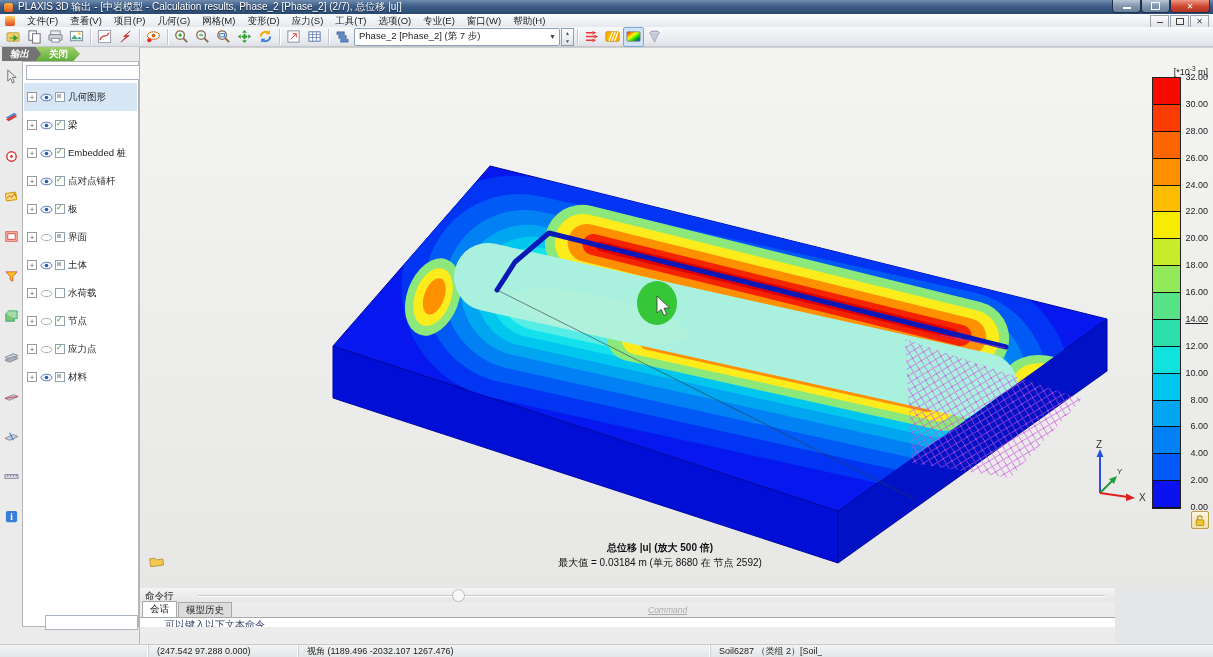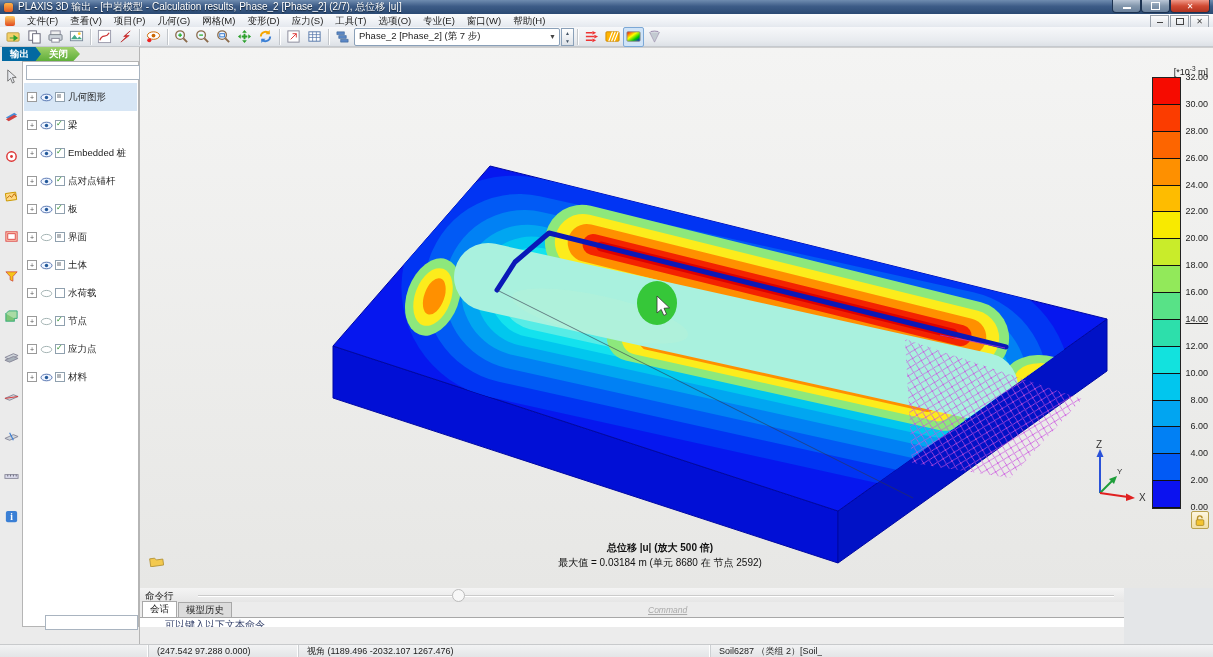--- a/index.html
+++ b/index.html
@@ -39,21 +39,21 @@
   .tsep{width:1px;height:16px;background:#c2c6cb;margin:0 3px;box-shadow:1px 0 0 #fff;}
   .phase-combo{width:196px;height:16px;background:#fff;border:1px solid #8aa0b8;border-radius:2px;
     font-size:9.5px;display:flex;align-items:center;padding:0 4px;margin:0 1px;position:relative;color:#222;}
   .phase-combo .arrow{position:absolute;right:3px;font-size:7px;color:#444;}
   .spinner{width:11px;height:16px;border:1px solid #8aa0b8;background:linear-gradient(#fff,#dde2e8);
     display:flex;flex-direction:column;align-items:center;justify-content:space-around;font-size:5px;color:#456;}
   
   .leftpanel{position:absolute;left:0;top:47px;width:140px;height:597px;background:#ebebeb;border-right:1px solid #b5b5b5;box-sizing:border-box;}
   .ptabs{position:absolute;left:2px;top:0;height:14px;display:flex;}
   .ptab{height:14px;line-height:14px;color:#fff;font-size:9.5px;font-weight:bold;padding:0 12px 0 8px;}
-  .ptab.out{background:#0369a1;clip-path:polygon(0 0,86% 0,100% 50%,86% 100%,0 100%);z-index:2;}
+  .ptab.out{background:#737373;clip-path:polygon(0 0,86% 0,100% 50%,86% 100%,0 100%);z-index:2;font-style:italic;}
   .ptab.close{background:linear-gradient(#9ed06a,#5fae3a);clip-path:polygon(0 0,86% 0,100% 50%,86% 100%,0 100%,14% 50%);margin-left:-8px;padding-left:16px;z-index:1;}
   .toolstrip{position:absolute;left:0;top:16px;width:22px;bottom:0;display:flex;flex-direction:column;align-items:center;gap:22px;padding-top:4px;}
   .tool{width:18px;height:18px;display:flex;align-items:center;justify-content:center;}
   .treewrap{position:absolute;left:22px;top:14px;width:117px;height:566px;background:#fff;border:1px solid #b5b5b5;box-sizing:border-box;}
   .filterbox{position:absolute;left:3px;top:3px;width:108px;height:13px;border:1px solid #a9b4c0;background:#fff;font-size:9px;padding:0 2px;}
   .tree{position:absolute;left:1px;top:21px;right:1px;font-size:9.5px;color:#222;}
   .trow{display:flex;align-items:center;height:28px;white-space:nowrap;padding-left:3px;}
   .trow.selrow{background:#d7e6f5;}
   .expando{width:8px;height:8px;border:1px solid #9a9a9a;background:#fff;display:inline-flex;align-items:center;justify-content:center;
      font-size:7px;line-height:7px;color:#555;margin-right:3px;flex:none;}
@@ -73,21 +73,21 @@
   
   .legend{position:absolute;left:1008px;top:17px;width:62px;height:470px;font-size:9px;color:#222;}
   .legend .unit{position:absolute;right:2px;top:0;white-space:nowrap;}
   .legend .unit sup{font-size:6.5px;}
   .lbar{position:absolute;left:4px;top:12px;width:27px;height:430px;border:1px solid #222;box-sizing:content-box;}
   .lband{width:27px;border-bottom:1px solid #111;box-sizing:border-box;}
   .ltick{position:absolute;right:2px;width:34px;text-align:right;}
   .lockbtn{position:absolute;right:1px;top:446px;width:16px;height:16px;border:1px solid #b9a14e;border-radius:2px;
     background:linear-gradient(#fdf6e0,#f0dfa6);display:flex;align-items:center;justify-content:center;}
   
-  .cmdpanel{position:absolute;left:140px;top:588px;width:975px;height:56px;background:#ececec;font-size:9.5px;color:#222;padding-left:9px;}
+  .cmdpanel{position:absolute;left:140px;top:588px;width:975px;height:56px;background:#ececec;font-size:9.5px;color:#222;}
   .cmdhead{position:absolute;left:0;top:0;width:100%;height:14px;background:linear-gradient(#f4f4f4,#e6e6e6);}
   .cmdhead .htext{position:absolute;left:5px;top:2px;}
   .cmdhead .hline{position:absolute;left:58px;right:10px;top:7px;height:1px;background:#cbcbcb;box-shadow:0 1px 0 #fff;}
   .cmdhead .knob{position:absolute;left:312px;top:1px;width:11px;height:11px;border:1px solid #bbb;border-radius:50%;background:#f7f7f7;}
   .cmdtabs{position:absolute;left:2px;top:14px;height:15px;display:flex;align-items:flex-end;}
   .ctab{padding:1px 7px;border:1px solid #a8a8a8;border-bottom:none;background:#dcdcdc;margin-right:1px;height:12px;line-height:12px;}
   .ctab.active{background:#fff;height:13px;}
   .faintcmd{position:absolute;left:508px;top:17px;font-size:8.5px;color:#aaa;font-style:italic;text-decoration:underline;}
   .sessionbody{position:absolute;left:0;top:29px;width:100%;height:9px;background:#fff;border-top:1px solid #a8a8a8;overflow:hidden;}
   .sessionbody .hint{position:absolute;left:25px;top:0;font-size:10px;color:#33406a;}

